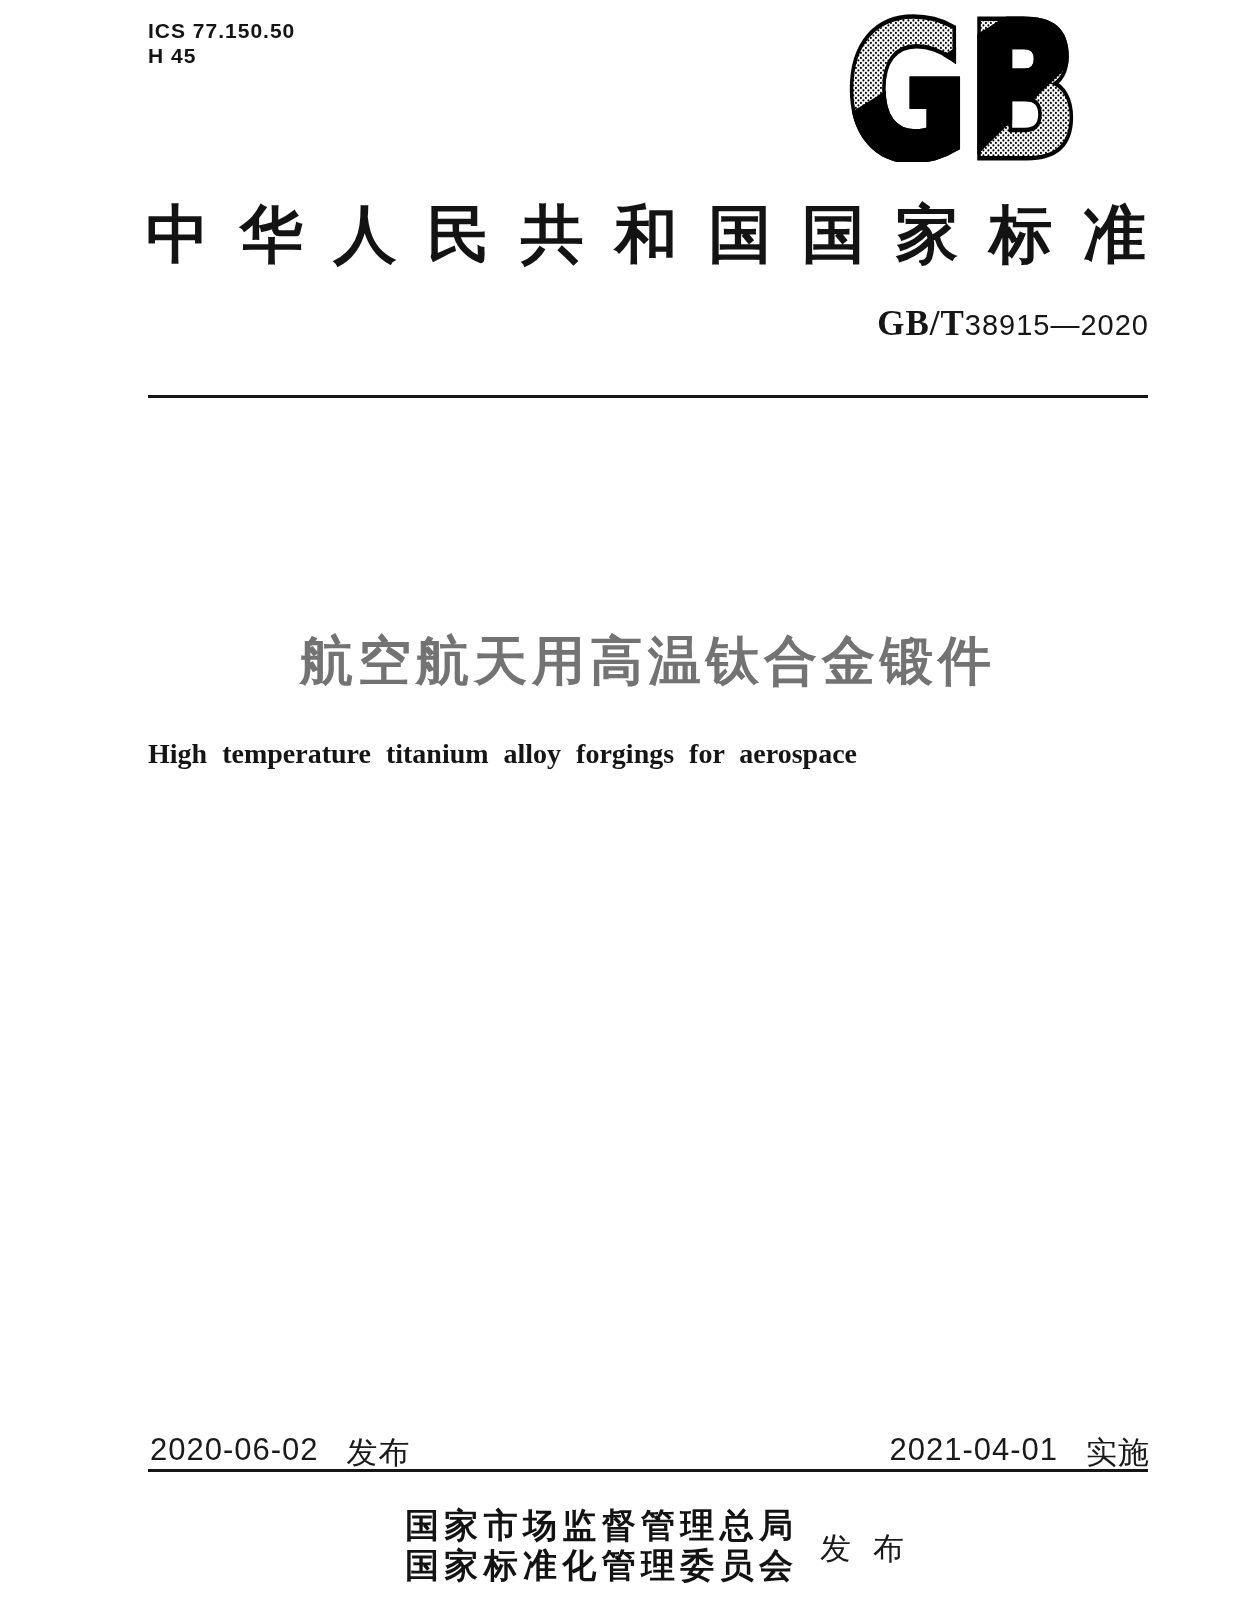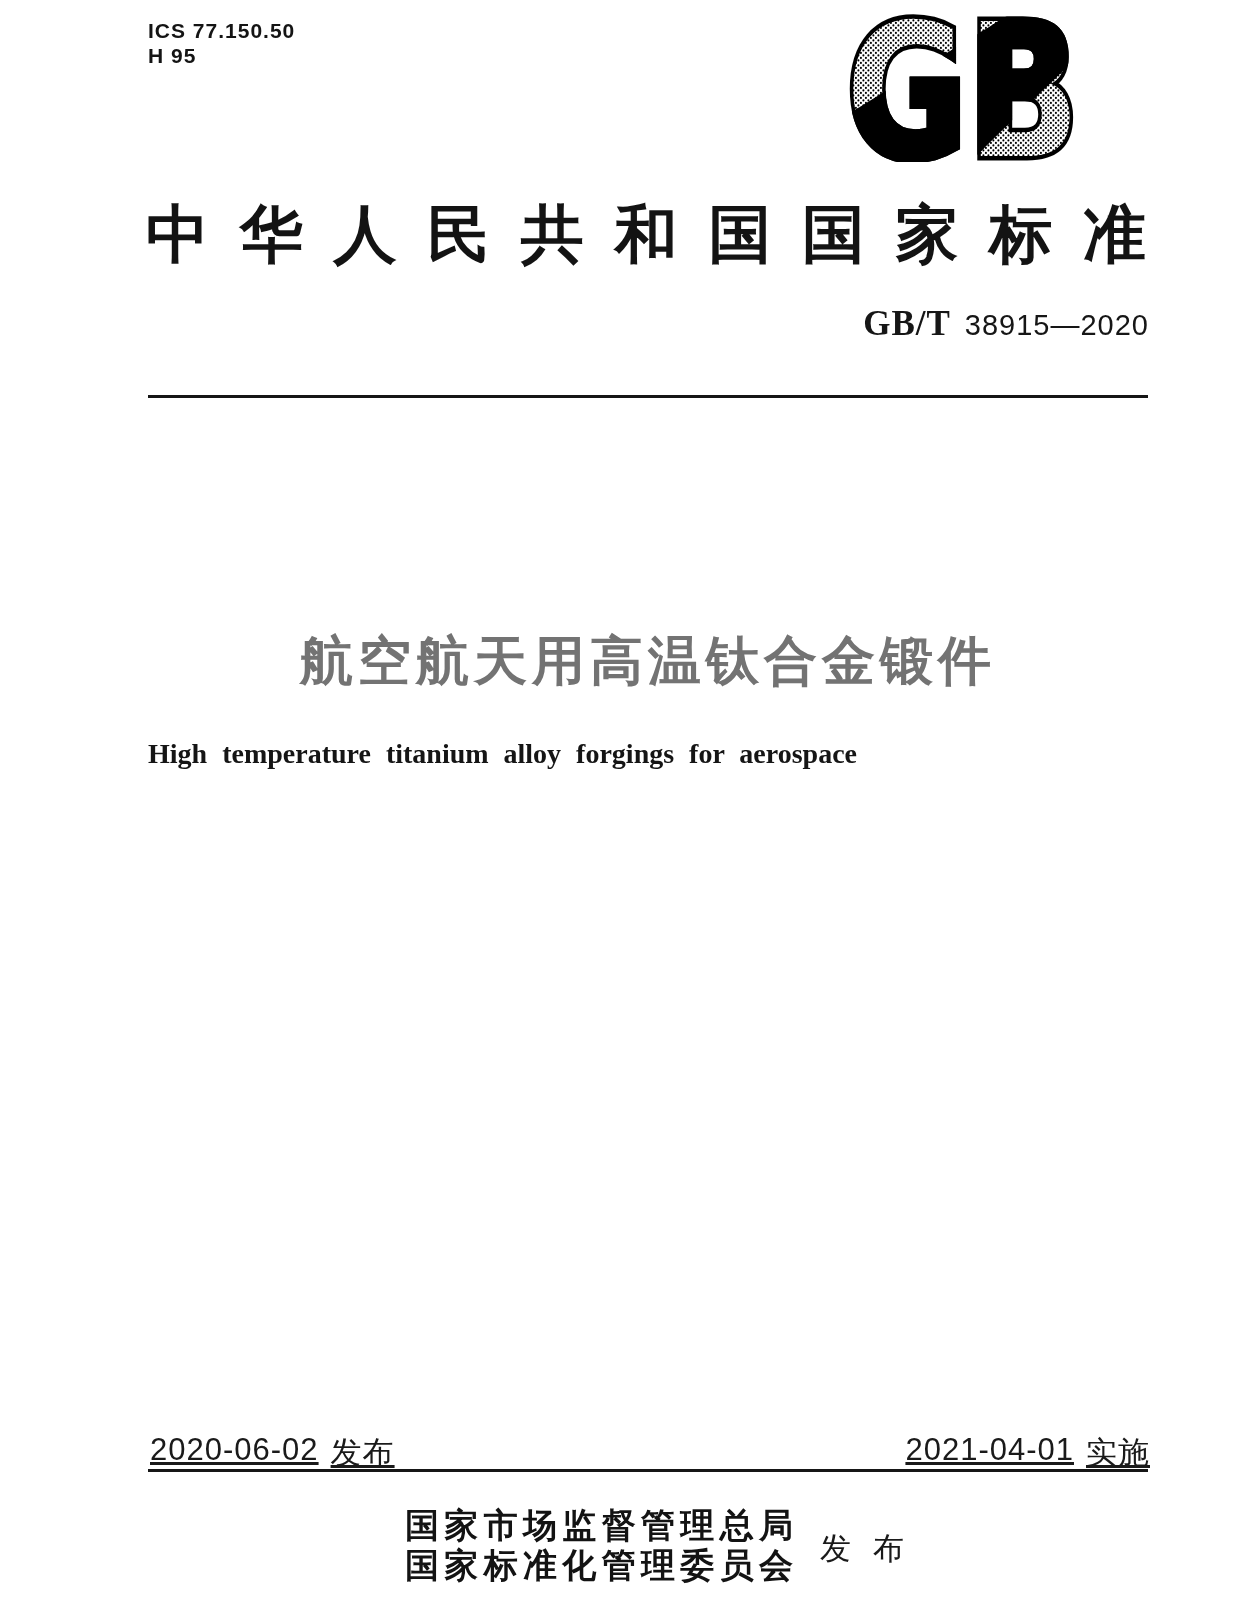--- a/index.html
+++ b/index.html
@@ -24,21 +24,21 @@
   .logo{position:absolute;left:842px;top:14px;width:242px;height:148px;}
   
   .nat-title{
     position:absolute;left:146px;top:192px;width:1000px;height:72px;
     font-weight:bold;font-size:63px;color:#131313;
   }
   .spread{display:flex;justify-content:space-between;align-items:flex-start;}
   
   .std-code{
     position:absolute;top:304px;right:112px;
-    display:flex;align-items:baseline;gap:14px;
+    display:flex;align-items:baseline;
     color:#161616;
   }
   .std-code .prefix{font-weight:bold;font-size:35px;letter-spacing:1px;}
   .std-code .number{
     font-family:"Liberation Sans","DejaVu Sans",sans-serif;
     font-size:29px;font-weight:500;letter-spacing:1px;
   }
   .rule{position:absolute;left:148px;width:1000px;height:3px;background:#161616;}
   .rule-top{top:395px;}
   .rule-bottom{top:1469px;}
@@ -55,42 +55,42 @@
     font-weight:bold;font-size:28px;word-spacing:8px;color:#151515;
     white-space:nowrap;
   }
   
   .dates{
     position:absolute;left:150px;top:1432px;width:1000px;
     display:flex;justify-content:space-between;
     font-family:"Liberation Sans","DejaVu Sans",sans-serif;
     font-size:31px;color:#1a1a1a;letter-spacing:1px;
   }
-  .date-item{display:flex;gap:12px;white-space:nowrap;text-decoration:underline;}
+  .date-item{display:flex;gap:28px;white-space:nowrap;}
   
   .issuers{
     position:absolute;left:405px;top:1506px;width:388px;
     font-weight:bold;font-size:34px;line-height:40px;color:#131313;
   }
   .issuer-line{display:flex;justify-content:space-between;}
   .publish{
     position:absolute;left:820px;top:1528px;width:84px;
     font-family:"Liberation Sans","DejaVu Sans",sans-serif;
     font-size:31px;color:#1a1a1a;
     display:flex;justify-content:space-between;
   }
 </style>
 </head>
 <body>
 
 <div class="page">
 
   <div class="ics">
     <div>ICS 77.150.50</div>
-    <div>H 95</div>
+    <div>H 45</div>
   </div>
 
   <svg class="logo" viewBox="0 0 242 148" xmlns="http://www.w3.org/2000/svg">
     <defs>
       <pattern id="halftone" width="5" height="5" patternUnits="userSpaceOnUse">
         <rect width="5" height="5" fill="#ffffff"></rect>
         <circle cx="1.4" cy="1.4" r="1.05" fill="#000000"></circle>
         <circle cx="3.9" cy="3.9" r="1.05" fill="#000000"></circle>
       </pattern>
       <clipPath id="diagband">

